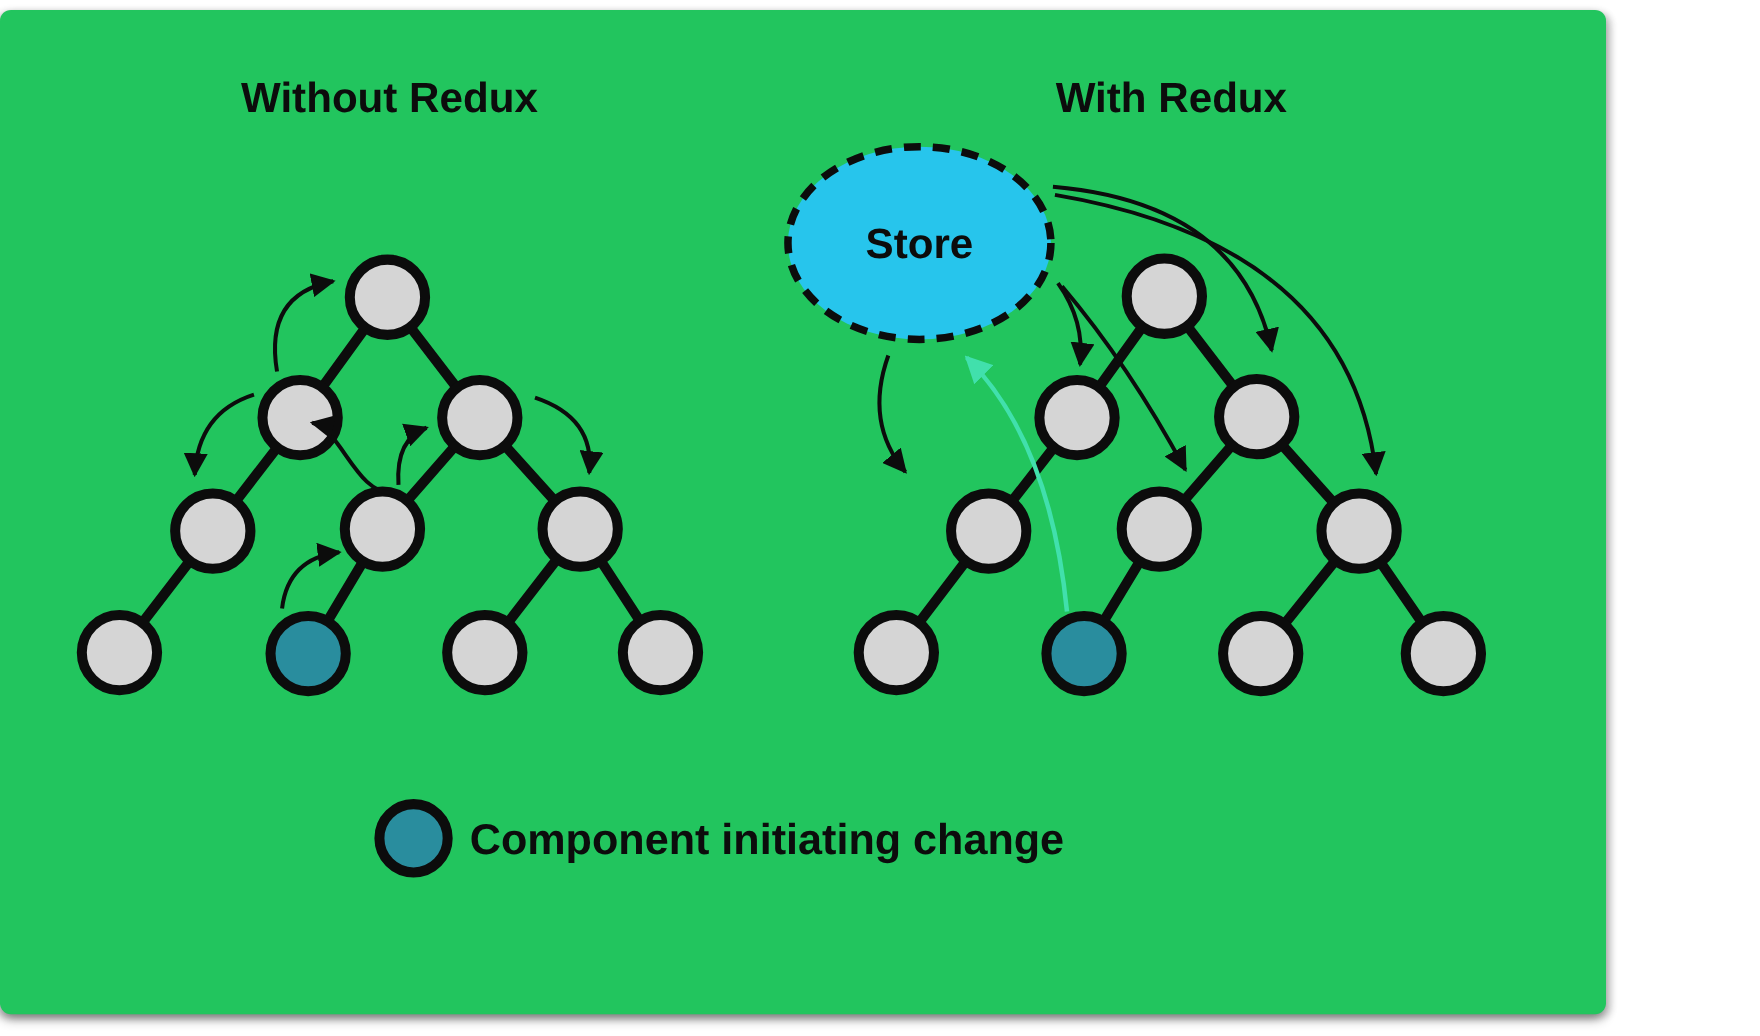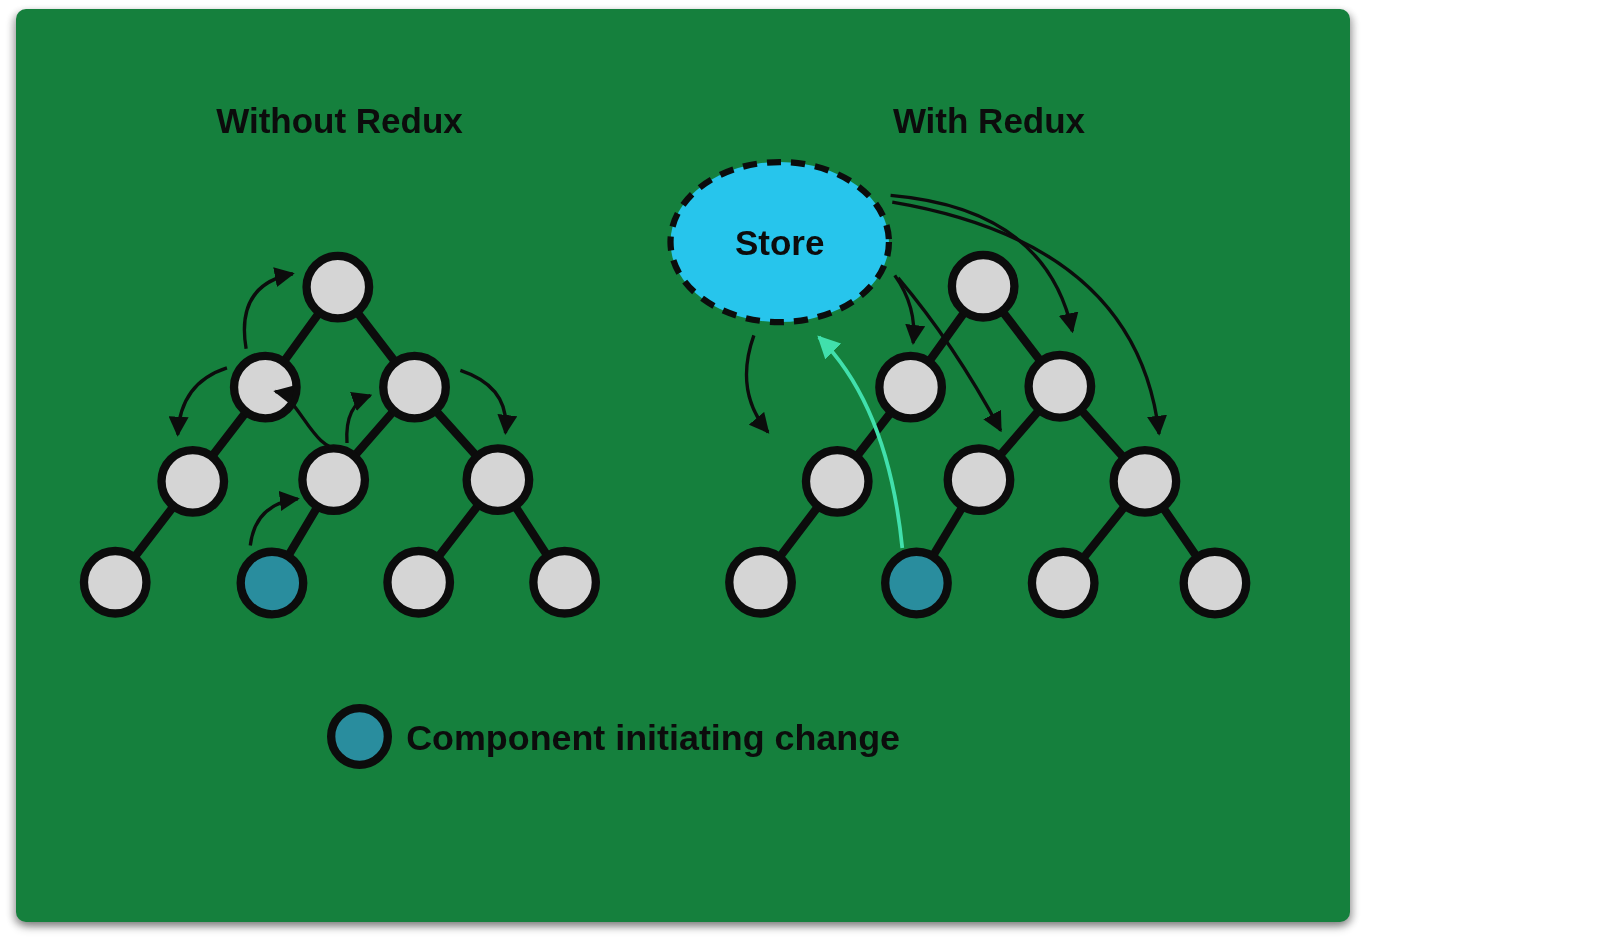--- a/index.html
+++ b/index.html
@@ -1,18 +1,18 @@
 <!DOCTYPE html>
 <html><head>
 <meta charset="utf-8">
 <style>
   html,body{margin:0;padding:0;background:#ffffff;width:1600px;height:942px;overflow:hidden;}
   .card{
-    position:absolute;left:16px;top:9px;width:1334px;height:913px;
-    background:#15803d;border-radius:10px;
+    position:absolute;left:0;top:9px;width:1460px;height:913px;
+    background:#22c55e;border-radius:10px;
     box-shadow:0 5px 10px rgba(0,0,0,.30), 4px 3px 7px rgba(0,0,0,.16), -4px 3px 7px rgba(0,0,0,.16);
   }
   svg{display:block;width:100%;height:100%;}
   text{font-family:"Liberation Sans", sans-serif;font-weight:bold;fill:#0c0c0c;}
   .title{font-size:42px;text-anchor:middle;}
   .store-label{font-size:42px;text-anchor:middle;}
   .legend-label{font-size:43px;}
   .edges line{stroke-width:10;stroke-linecap:round;}
   .nodes circle{stroke:#0c0c0c;stroke-width:10;}
   .thin path{fill:none;stroke-width:4;stroke-linecap:butt;}

